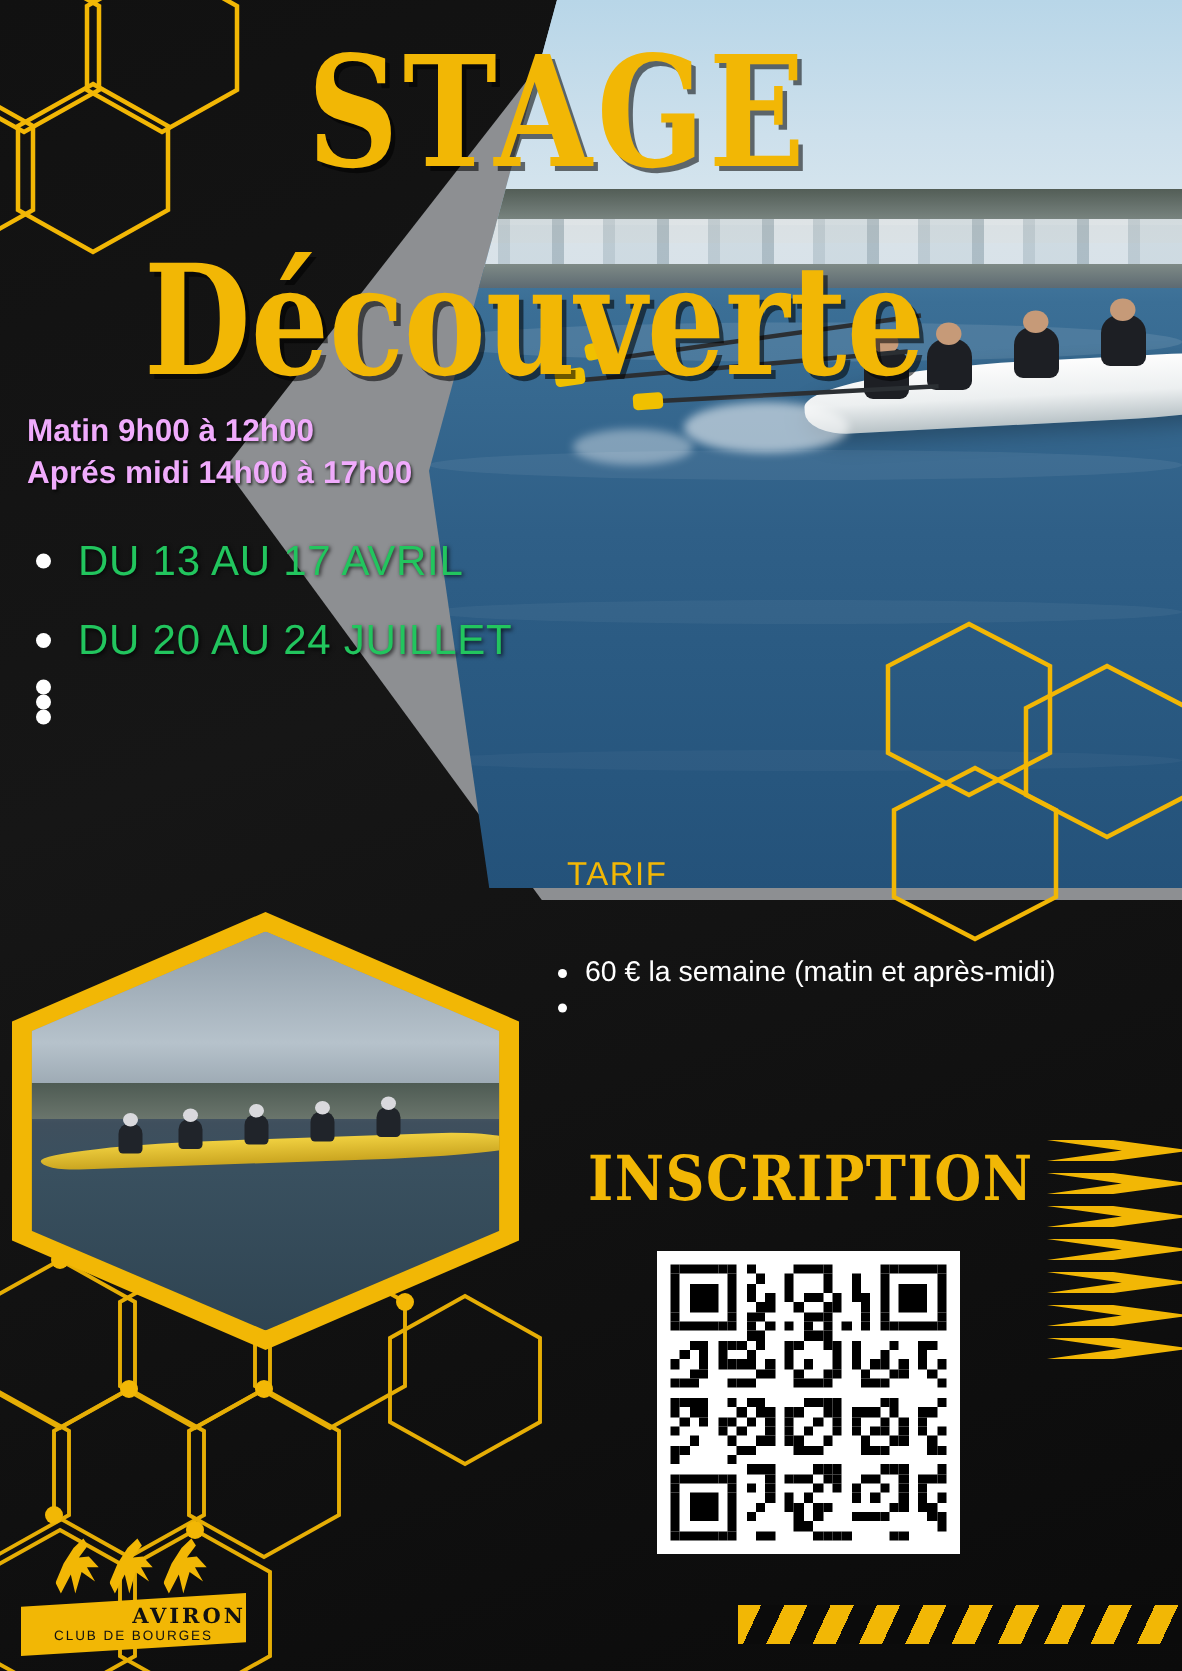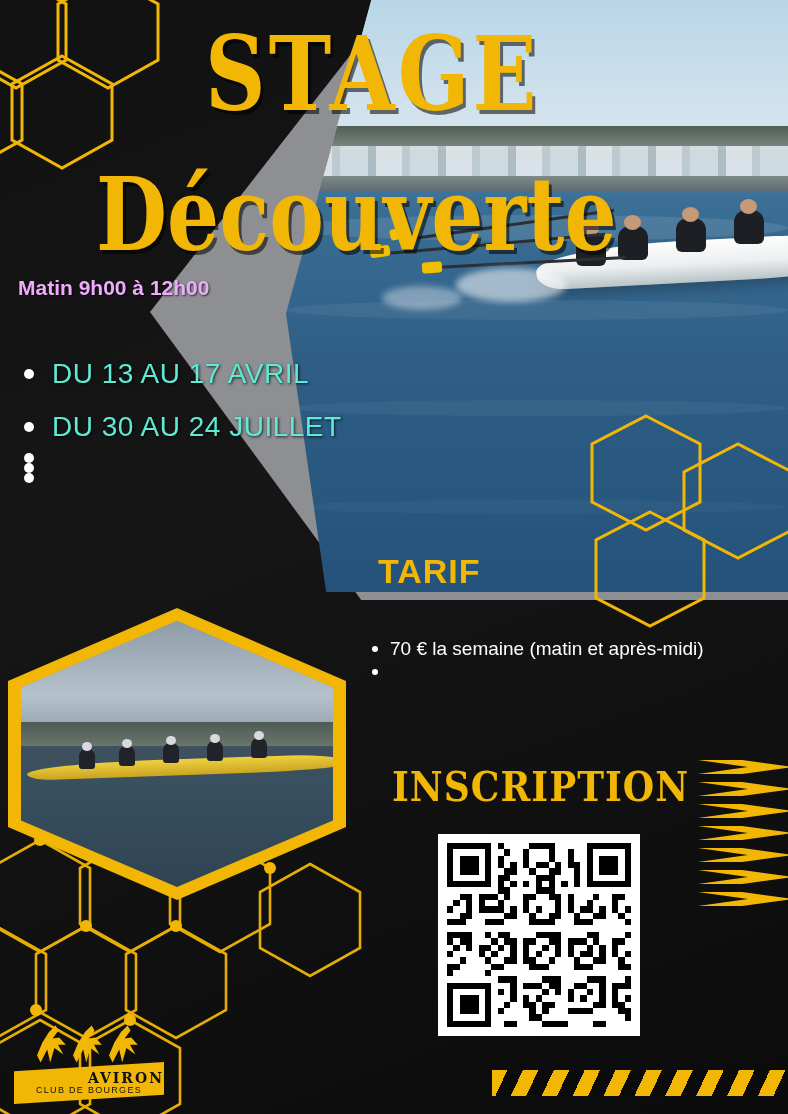--- a/index.html
+++ b/index.html
@@ -136,40 +136,40 @@
     font-weight: bold;
     font-size: 21px;
     line-height: 1.32;
     text-shadow: 1px 1px 2px rgba(0,0,0,.7);
   }
 
   
   .dates {
     position: absolute; left: 14px; top: 348px;
     list-style: none;
-    color: #5eead4;
+    color: #22c55e;
     font-size: 28px;
     line-height: 1.88;
     letter-spacing: .5px;
   }
   .dates li {
     display: flex; align-items: center;
     text-shadow: 1px 1px 3px rgba(0,0,0,.8);
   }
   .dates li .bullet {
     width: 10px; height: 10px; border-radius: 50%;
     background: #ffffff; margin: 0 18px 0 10px; flex: none;
   }
 
   
   .tarif-title {
-    position: absolute; left: 378px; top: 552px;
+    position: absolute; left: 378px; top: 570px;
     color: #f2b705;
-    font-weight: bold;
-    font-size: 34px;
+    font-weight: normal;
+    font-size: 22px;
     letter-spacing: 1px;
   }
   .tarif-list {
     position: absolute; left: 368px; top: 628px;
     list-style: none;
     color: #ffffff;
     font-size: 19px;
     line-height: 2.18;
   }
   .tarif-list li { display: flex; align-items: center; }
@@ -392,47 +392,48 @@
     <span style="top:132px;"></span>
   </div>
 
   <div class="stripes"></div>
 
   <div class="title-stage">STAGE</div>
   <div class="title-decouverte">Découverte</div>
 
   <div class="schedule">
     <div>Matin 9h00 à 12h00</div>
+    <div>Aprés midi 14h00 à 17h00</div>
   </div>
 
   <ul class="dates">
     <li>
         <span class="bullet"></span>
         <span>DU 13 AU 17 AVRIL</span>
       </li>
     <li>
         <span class="bullet"></span>
-        <span>DU 30 AU 24 JUILLET</span>
+        <span>DU 20 AU 24 JUILLET</span>
       </li>
     <li>
         <span class="bullet"></span>
       </li>
     <li>
         <span class="bullet"></span>
       </li>
     <li>
         <span class="bullet"></span>
       </li>
   </ul>
 
   <div class="tarif-title">TARIF</div>
   <ul class="tarif-list">
     <li>
         <span class="bullet"></span>
-        <span>70 € la semaine (matin et après-midi)</span>
+        <span>60 € la semaine (matin et après-midi)</span>
       </li>
     <li>
         <span class="bullet"></span>
       </li>
   </ul>
 
   <div class="inscription">INSCRIPTION</div>
 
   <div class="qr-wrap">
     <div class="qr-grid" id="qr-grid">

